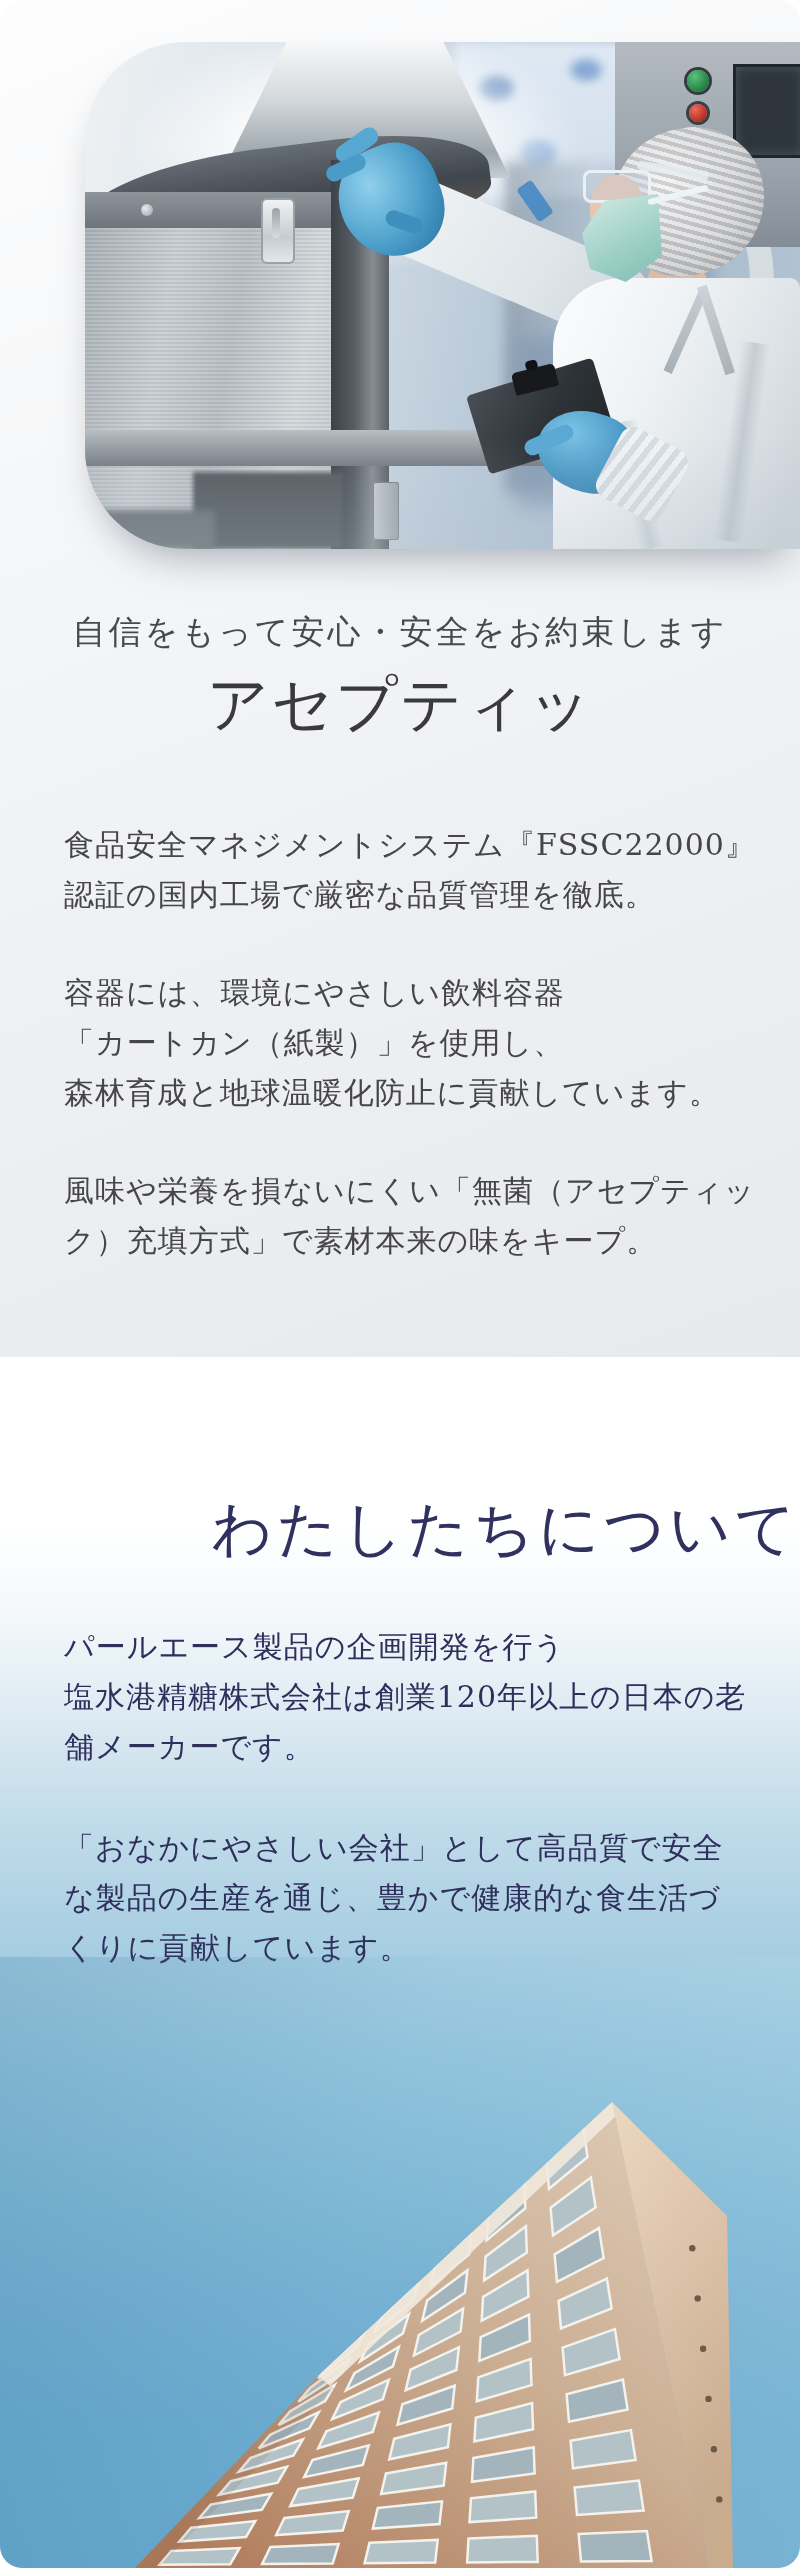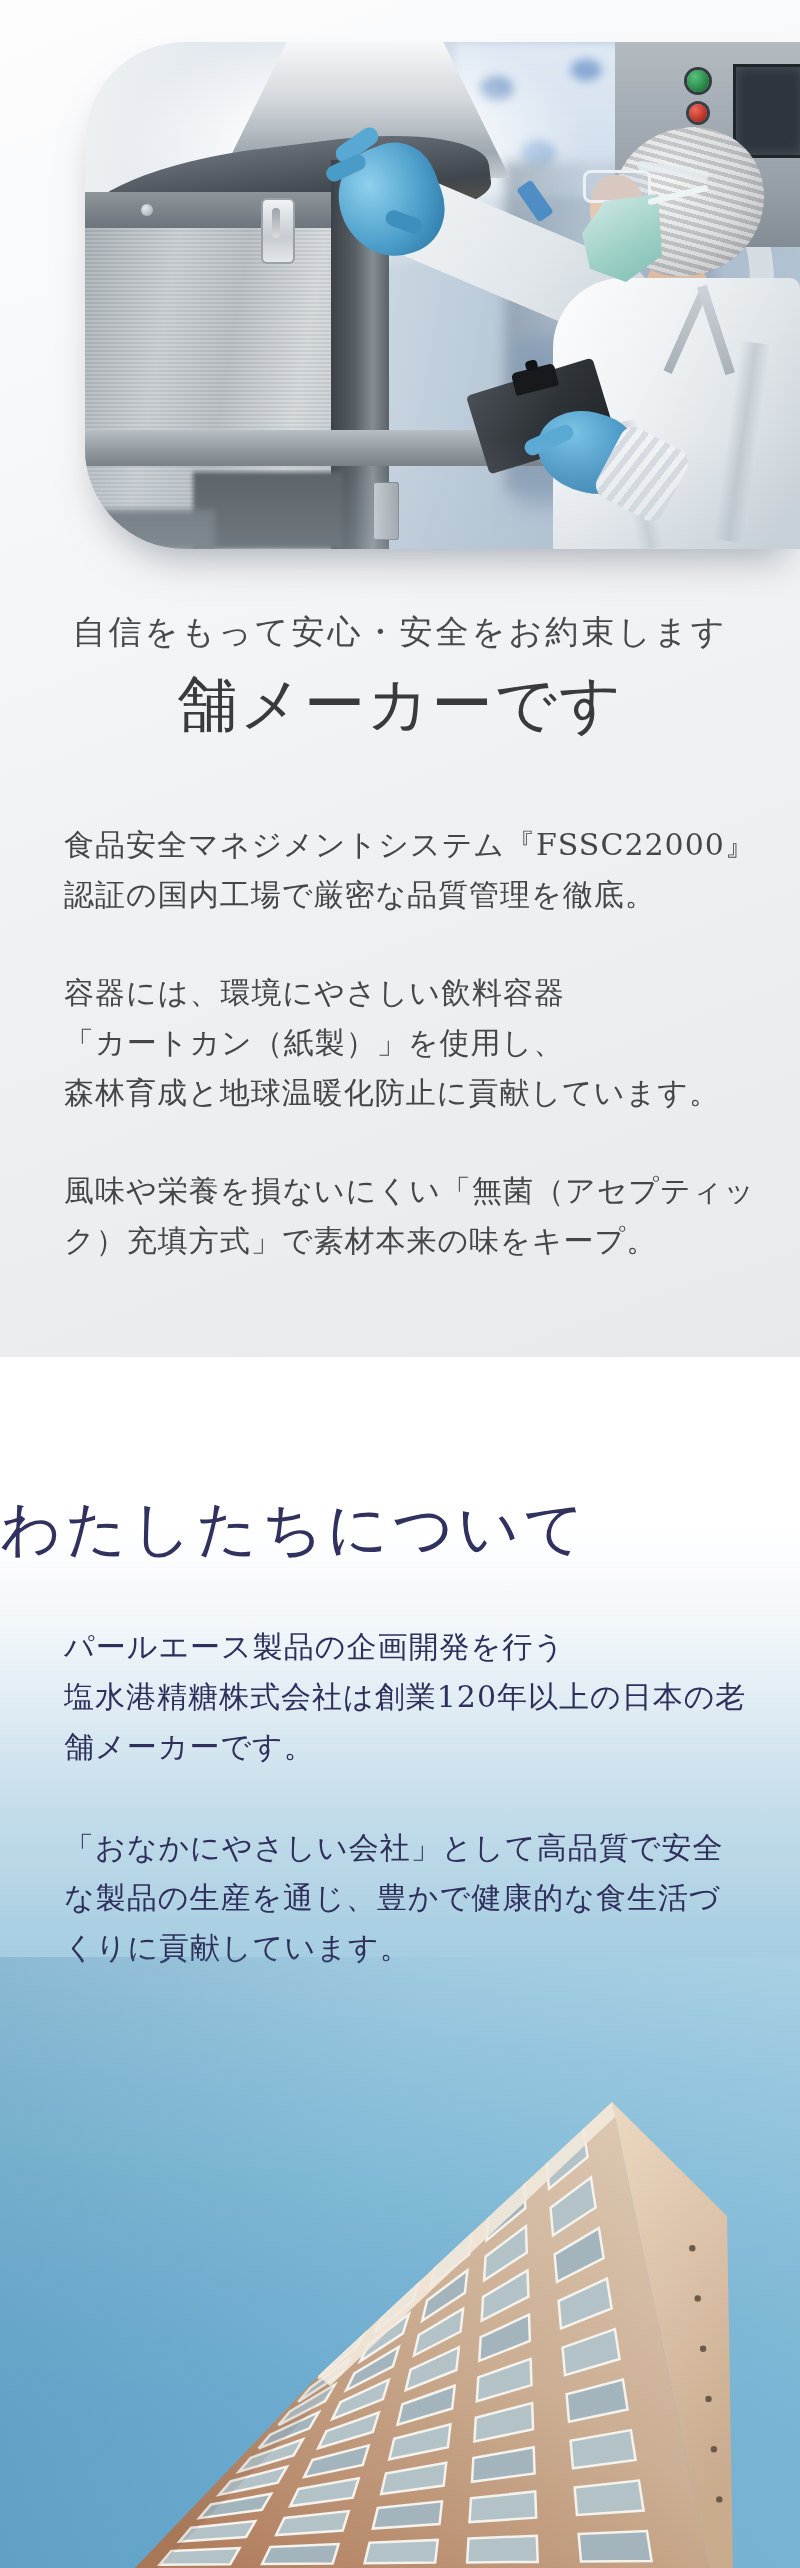--- a/index.html
+++ b/index.html
@@ -1,17 +1,17 @@
 <!DOCTYPE html>
 <html lang="ja"><head>
 <meta charset="utf-8">
 <style>
   html,body{margin:0;padding:0;}
   body{font-family:"DejaVu Serif","Liberation Serif",serif;}
-  .page{position:relative;width:800px;height:2568px;overflow:hidden;background:#fff;}
+  .page{position:relative;width:800px;height:2568px;overflow:hidden;background:#fff;border-radius:22px;}
 
   
   .sec-mfg{position:absolute;left:0;top:0;width:800px;height:1357px;
     background:linear-gradient(160deg,#fdfdfe 0%,#f6f7f8 30%,#eef0f2 62%,#e7e9eb 100%);}
 
   .hero{position:absolute;left:85px;top:42px;width:715px;height:507px;
     border-radius:100px 0 0 100px;overflow:hidden;
     box-shadow:0 22px 38px -14px rgba(105,115,130,.55);
     background:linear-gradient(100deg,#eef1f3 0%,#d9e2ea 30%,#b9c9d8 58%,#a9bccd 78%,#b4c5d4 100%);}
   .hero *{position:absolute;}
@@ -119,21 +119,21 @@
     font-size:61px;font-weight:500;letter-spacing:2px;color:#3a3a3d;line-height:88px;margin:0;}
   .bodyblock{position:absolute;left:48px;width:740px;margin:16px;}
   .mfg-body{top:804px;}
   .bodyblock p{margin:0 0 48px 0;font-size:30px;line-height:50px;letter-spacing:1px;
     color:#464649;white-space:pre-line;}
 
   
   .sec-about{position:absolute;left:0;top:1357px;width:800px;height:1211px;overflow:hidden;
     background:linear-gradient(180deg,#ffffff 0%,#ffffff 14%,#f2f7fa 22%,#dceaf2 30%,#c2dcea 38%,
       #a9cfe2 48%,#93c4dc 58%,#82bad6 68%,#74b0d1 78%,#6aaace 88%,#67a7cc 100%);}
-  .about-title{position:absolute;left:0;top:128px;width:800px;text-align:left;white-space:nowrap;
+  .about-title{position:absolute;left:0;top:128px;width:800px;text-align:right;white-space:nowrap;
     font-size:60px;font-weight:500;letter-spacing:4px;color:#31315f;line-height:86px;margin:0;}
   .about-body{top:249px;}
   .about-body p{color:#2f2f5c;margin-bottom:51px;}
   .skyhaze{position:absolute;left:0;top:600px;width:800px;height:611px;
     background:linear-gradient(105deg,rgba(52,118,160,.22) 0%,rgba(120,180,215,.10) 45%,rgba(215,240,250,.16) 100%);}
   .bldg{position:absolute;left:0;top:731px;width:800px;height:480px;}
 </style>
 </head>
 <body>
 
@@ -184,21 +184,21 @@
       <div class="mstrap"></div>
       <div class="board"></div>
       <div class="clip"></div>
       <div class="gloveL"></div>
       <div class="fL1"></div>
       <div class="cuff"></div>
       <div class="vign"></div>
     </div>
 
     <p class="mfg-subtitle">自信をもって安心・安全をお約束します</p>
-    <h1 class="mfg-title">舗メーカーです</h1>
+    <h1 class="mfg-title">アセプティッ</h1>
 
     <div class="bodyblock mfg-body">
       <p>食品安全マネジメントシステム『FSSC22000』
 認証の国内工場で厳密な品質管理を徹底。</p>
       <p>容器には、環境にやさしい飲料容器
 「カートカン（紙製）」を使用し、
 森林育成と地球温暖化防止に貢献しています。</p>
       <p>風味や栄養を損ないにくい「無菌（アセプティッ
 ク）充填方式」で素材本来の味をキープ。</p>
     </div>

